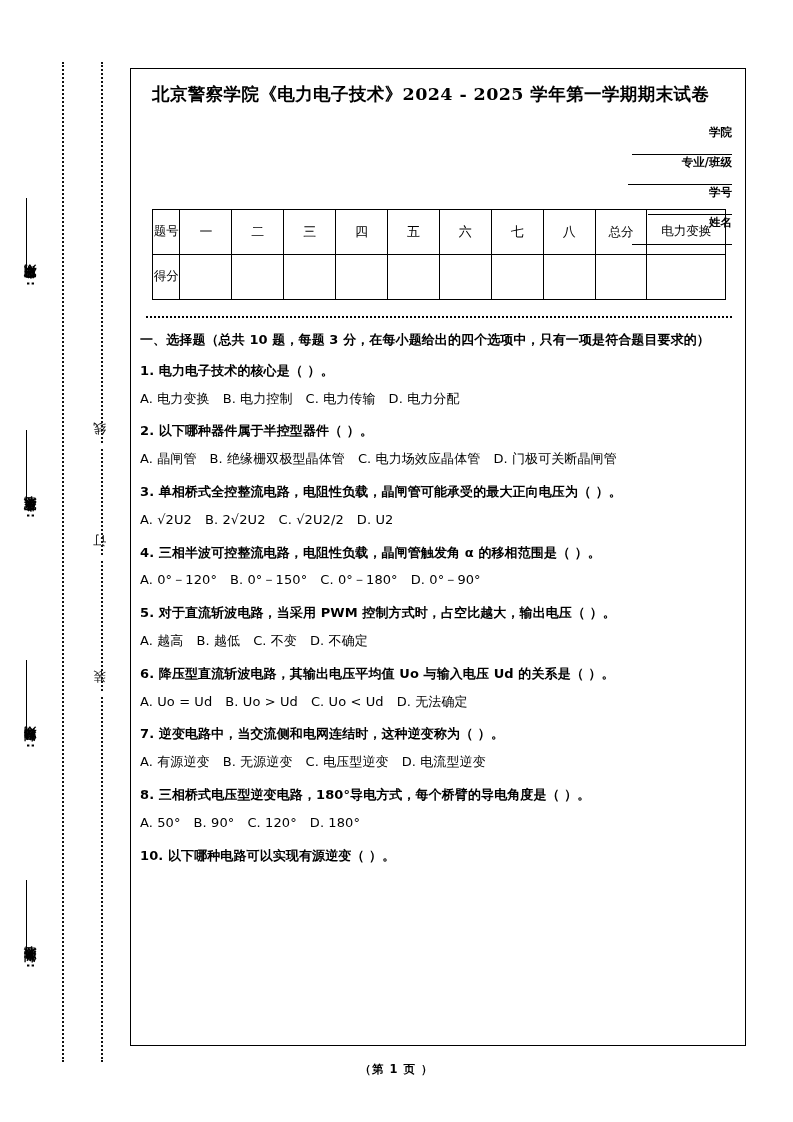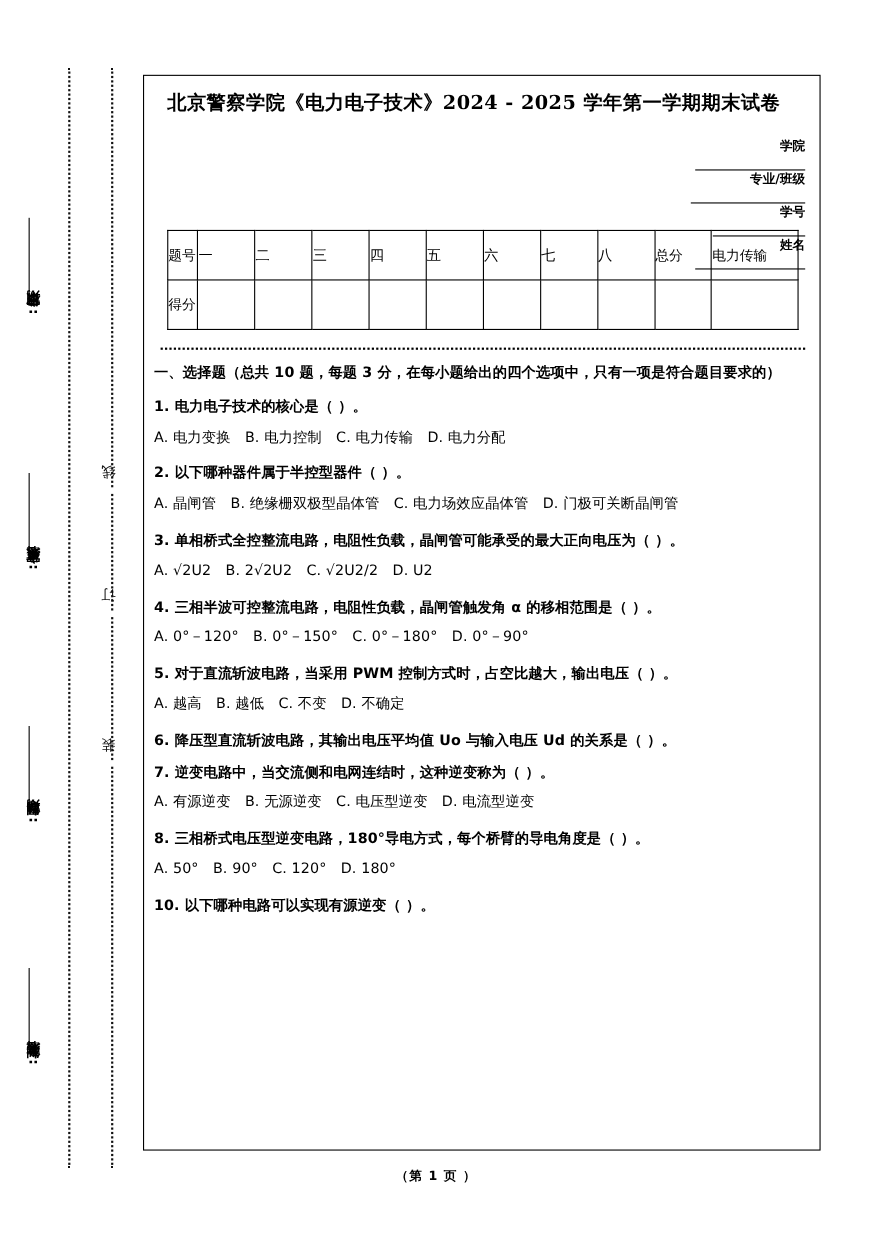--- a/index.html
+++ b/index.html
@@ -130,23 +130,23 @@
   #score-table {
     position: absolute;
     left: 152px;
     top: 209px;
     width: 574px;
     border-collapse: collapse;
     table-layout: fixed;
   }
   #score-table td {
     border: 1.1px solid #000;
-    text-align: left;
+    text-align: center;
     vertical-align: middle;
-    font-family: Liberation Serif, serif;
+    font-family: Liberation Mono, monospace;
     font-size: 13px;
     height: 44px;
     padding: 0;
   }
   #score-table td.rowhead {
     width: 26px;
     font-size: 12.5px;
     line-height: 1.12;
     letter-spacing: 0;
   }
@@ -259,21 +259,21 @@
       <td class="rowhead">题号</td>
       <td class="numcell">一</td>
       <td class="numcell">二</td>
       <td class="numcell">三</td>
       <td class="numcell">四</td>
       <td class="numcell">五</td>
       <td class="numcell">六</td>
       <td class="numcell">七</td>
       <td class="numcell">八</td>
       <td class="totalcell">总分</td>
-      <td class="teachercell">电力传输</td>
+      <td class="teachercell">电力变换</td>
     </tr>
     <tr class="row-score">
       <td class="rowhead">得分</td>
       <td class="numcell"></td>
       <td class="numcell"></td>
       <td class="numcell"></td>
       <td class="numcell"></td>
       <td class="numcell"></td>
       <td class="numcell"></td>
       <td class="numcell"></td>
@@ -319,20 +319,23 @@
 
   <div class="q-block">
     <p class="q-stem">5. 对于直流斩波电路，当采用 PWM 控制方式时，占空比越大，输出电压（  ）。</p>
     <p class="q-options">
       <span class="opt">A. 越高</span><span class="opt">B. 越低</span><span class="opt">C. 不变</span><span class="opt">D. 不确定</span>
     </p>
   </div>
 
   <div class="q-block">
     <p class="q-stem">6. 降压型直流斩波电路，其输出电压平均值 Uo 与输入电压 Ud 的关系是（  ）。</p>
+    <p class="q-options">
+      <span class="opt">A. Uo = Ud</span><span class="opt">B. Uo &gt; Ud</span><span class="opt">C. Uo &lt; Ud</span><span class="opt">D. 无法确定</span>
+    </p>
   </div>
 
   <div class="q-block">
     <p class="q-stem">7. 逆变电路中，当交流侧和电网连结时，这种逆变称为（  ）。</p>
     <p class="q-options">
       <span class="opt">A. 有源逆变</span><span class="opt">B. 无源逆变</span><span class="opt">C. 电压型逆变</span><span class="opt">D. 电流型逆变</span>
     </p>
   </div>
 
   <div class="q-block">

